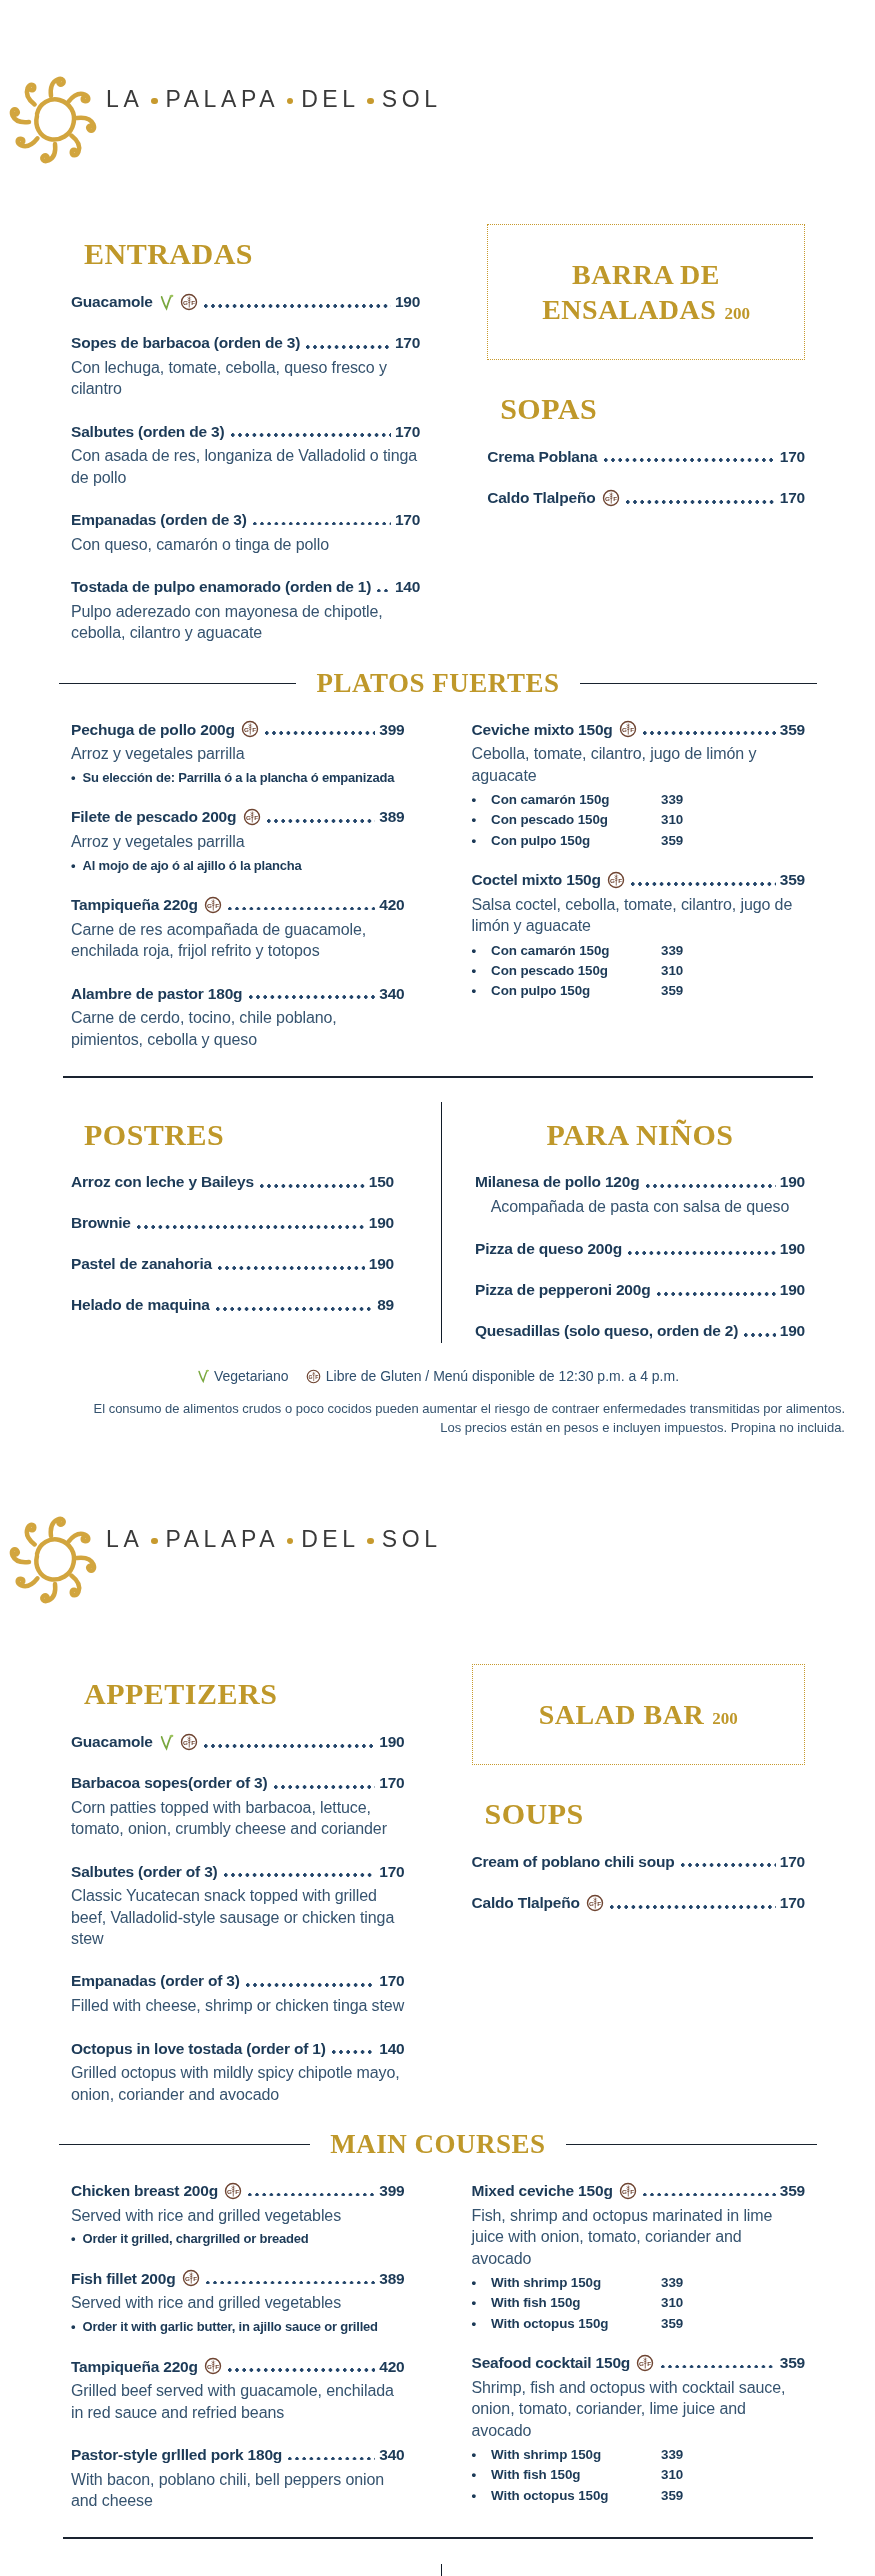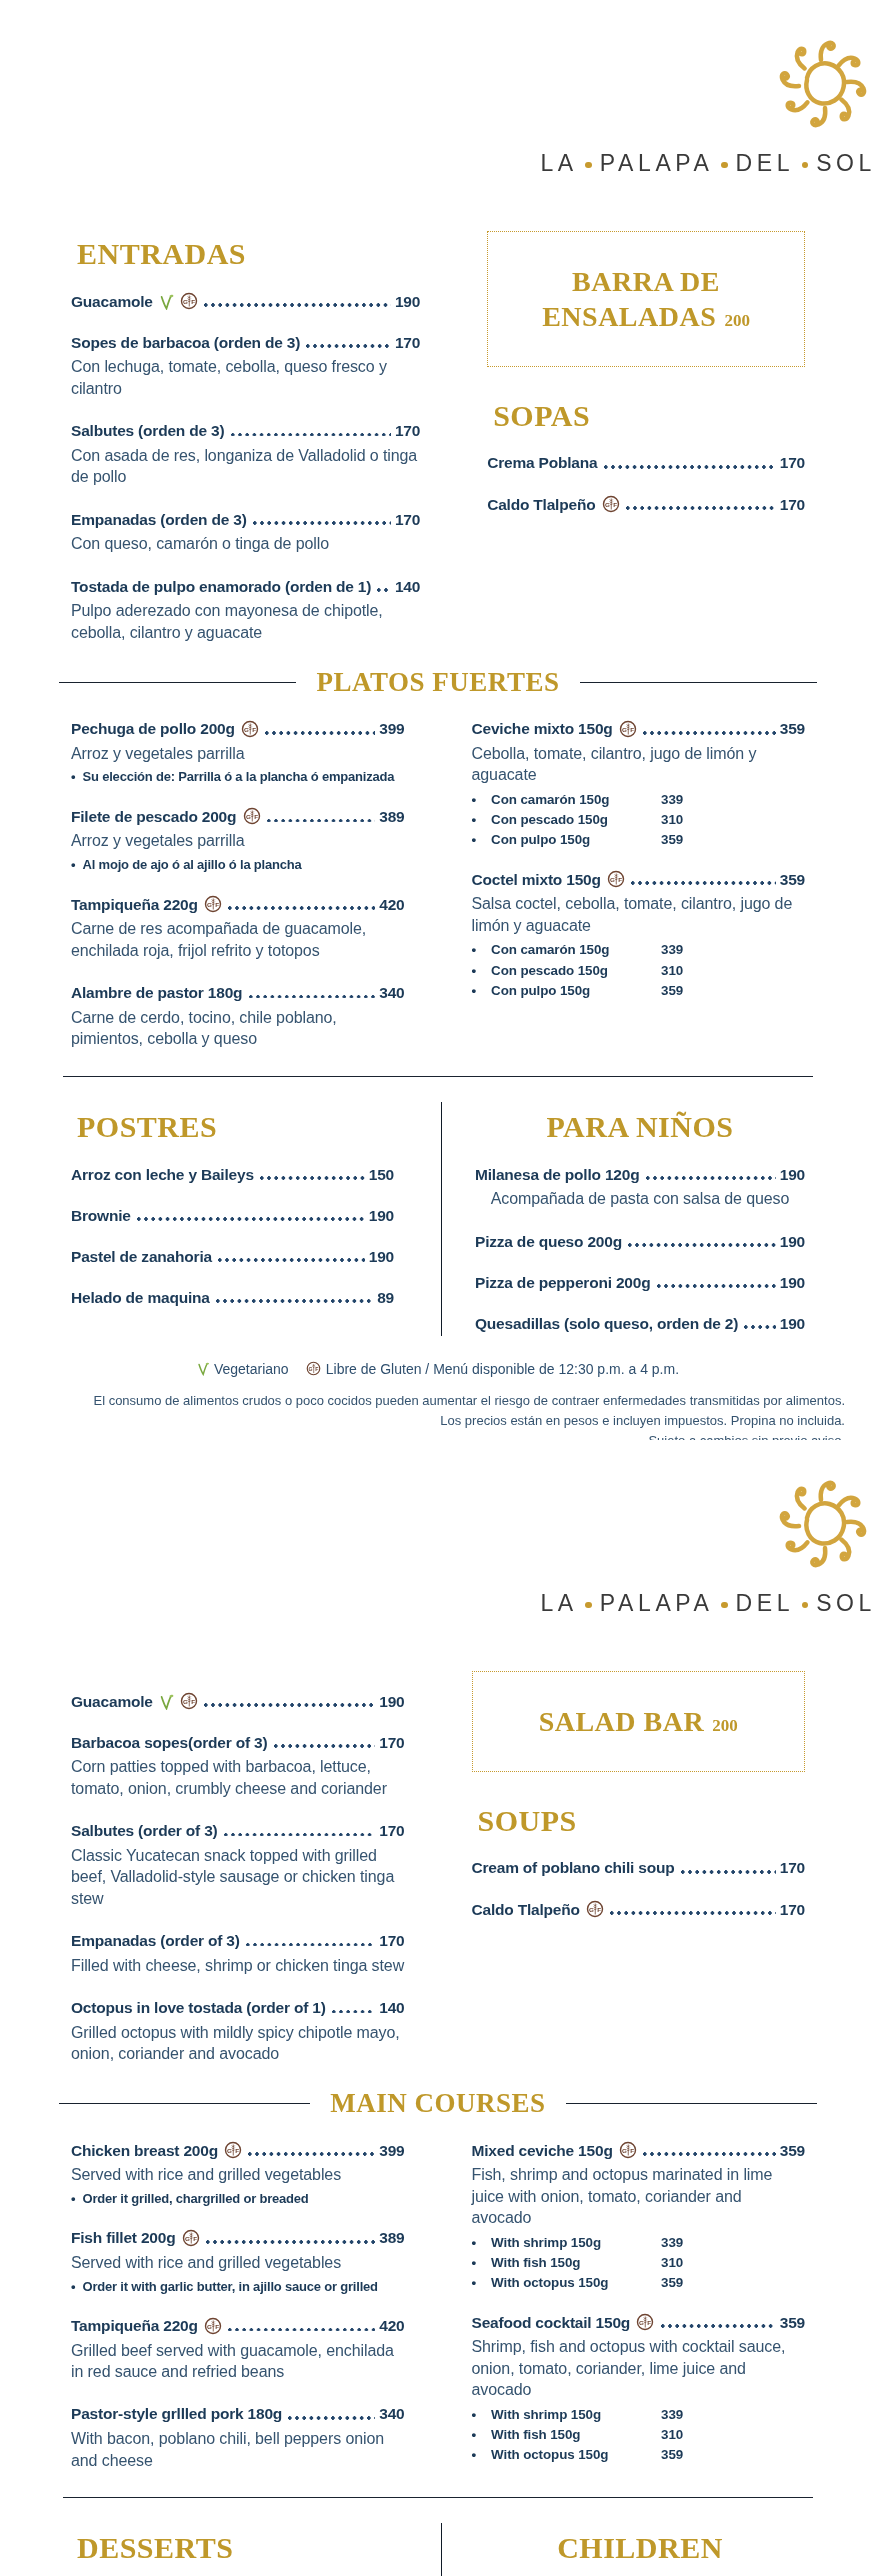--- a/index.html
+++ b/index.html
@@ -10,28 +10,28 @@
     --brown:#6e4431;
     --green:#79a83f;
     --rule:#1a2330;
   }
   *{box-sizing:border-box;}
   html,body{margin:0;padding:0;background:#ffffff;}
   body{width:876px;font-family:"Liberation Sans", sans-serif;color:var(--navy);}
   .page{width:876px;height:1440px;overflow:hidden;position:relative;background:#fff;}
 
   
-  .logo-wrap{display:flex;flex-direction:column;align-items:flex-end;padding-top:34px;}
+  .logo-wrap{display:flex;flex-direction:row;align-items:flex-start;padding-top:70px;}
   .logo-text{display:flex;align-items:center;gap:7.7px;margin-top:15.5px;font-size:23px;
     letter-spacing:4.6px;color:#3a3a3a;font-weight:400;}
   .sep-dot{width:6.7px;height:6.7px;border-radius:50%;background:#c79a2e;display:inline-block;margin-top:4.1px;}
 
   
   .section-title{font-family:"Liberation Serif", serif;font-weight:700;font-size:30px;
-    color:var(--gold);letter-spacing:0.5px;margin:6px;}
+    color:var(--gold);letter-spacing:0.5px;margin:13px;}
   .soups-title{margin-top:32px;}
 
   
   .top-grid{display:grid;grid-template-columns:1fr 1fr;column-gap:67px;padding:0 71px;margin-top:54px;}
   .mains-grid{display:grid;grid-template-columns:1fr 1fr;column-gap:67px;padding:0 71px;}
   .items{margin-top:21.6px;display:flex;flex-direction:column;gap:23px;}
 
   
   .item-row{display:flex;align-items:flex-end;font-weight:bold;font-size:15.5px;letter-spacing:-0.2px;color:var(--navy);}
   .item-name{white-space:nowrap;}
@@ -508,20 +508,21 @@
         <span class="word">PALAPA</span>
         <span class="sep-dot"></span>
         <span class="word">DEL</span>
         <span class="sep-dot"></span>
         <span class="word">SOL</span>
       </div>
   </header>
 
   <div class="top-grid">
     <div class="col">
+      <h2 class="section-title">APPETIZERS</h2>
       <div class="items">
           <div class="item">
             <div class="item-row">
               <span class="item-name">Guacamole</span>
               <span class="badge">
                 <svg width="15" height="16.5" viewBox="0 0 30 34">
     <path d="M5 6 C9 18 12 25 15 30 C17.5 22 20.5 12 23.5 6" fill="none" stroke="#79a83f" stroke-width="3.6" stroke-linecap="round"></path>
     <path d="M21 4 C24 0.5 28.5 1 29.5 4 C27 7.5 22.5 7.5 21 4 Z" fill="#9cc25b"></path>
   </svg>
               </span>

